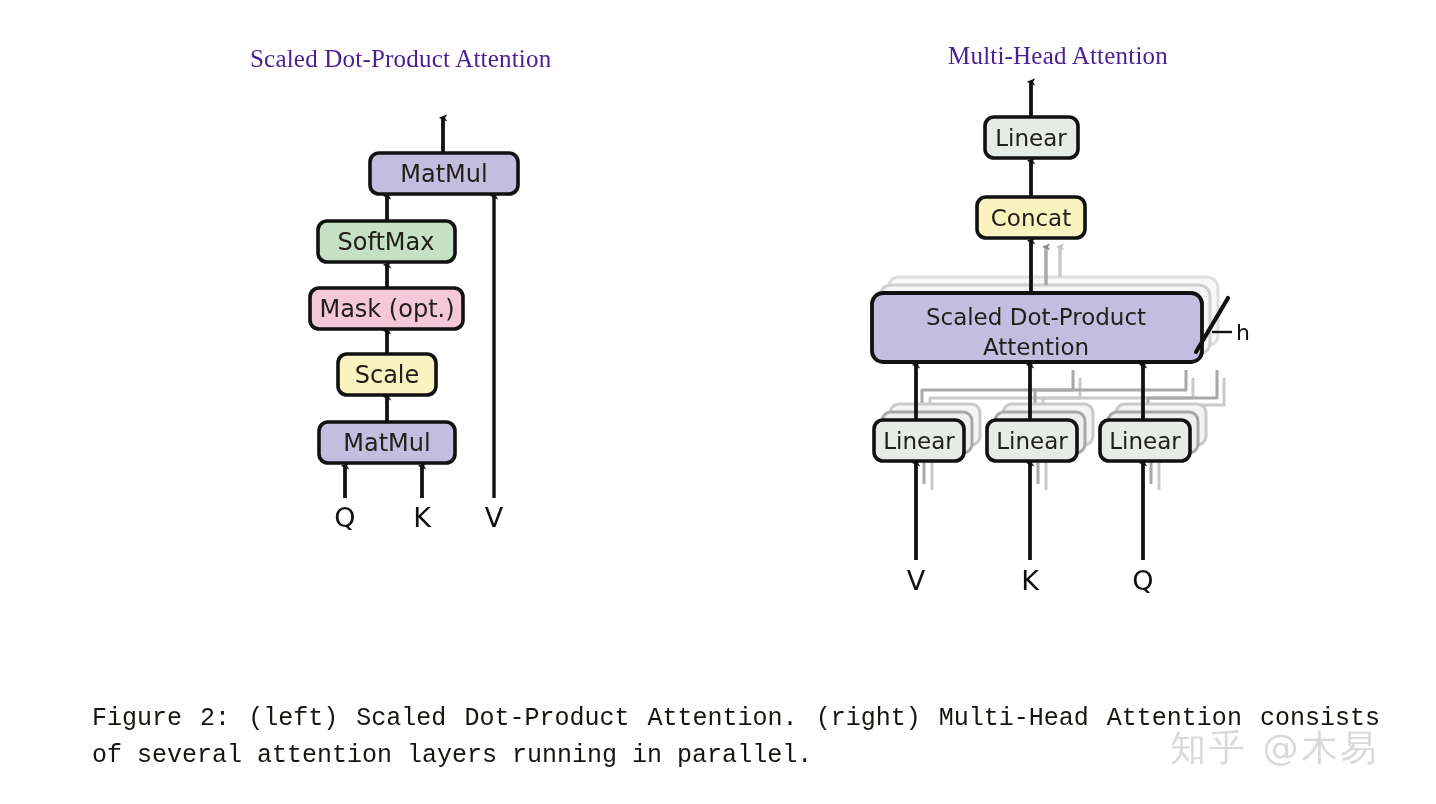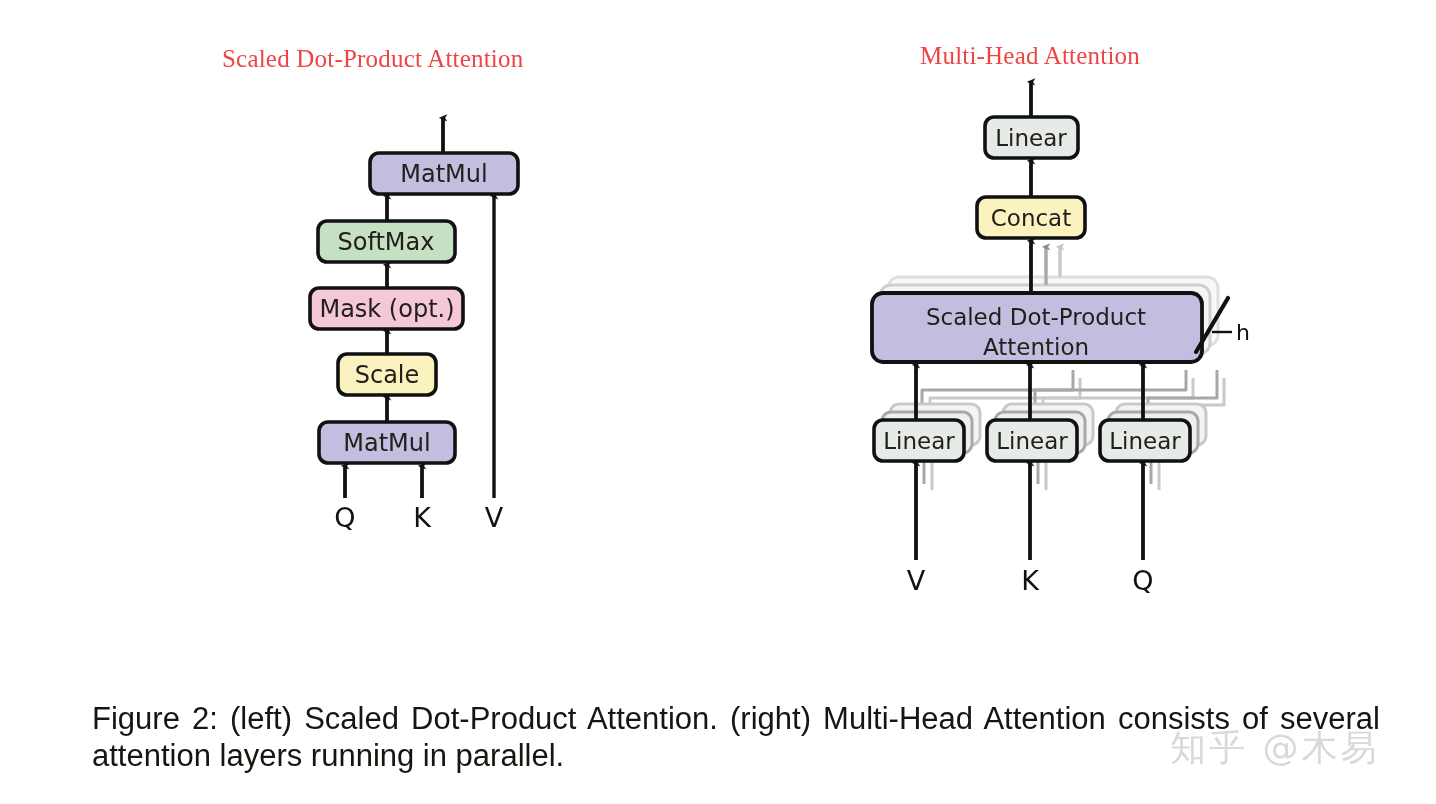--- a/index.html
+++ b/index.html
@@ -12,23 +12,24 @@
     width: 1436px;
     height: 804px;
     background: #ffffff;
     overflow: hidden;
     font-family: "Liberation Sans", sans-serif;
   }
   .fig-title {
     position: absolute;
     font-family: "Liberation Serif", serif;
     font-size: 25px;
-    color: #ef4444;
+    color: #4c1d95;
     white-space: nowrap;
     letter-spacing: 0.2px;
+    margin-left: 28px;
   }
   #title-left  { left: 222px; top: 45px; }
   #title-right { left: 920px; top: 42px; }
 
   .svg-layer {
     position: absolute;
     left: 0;
     top: 0;
     width: 1436px;
     height: 804px;
@@ -49,22 +50,22 @@
     font-family: "DejaVu Sans", "Liberation Sans", sans-serif;
     font-size: 22px;
     fill: #111111;
     text-anchor: middle;
   }
   .caption {
     position: absolute;
     left: 92px;
     top: 700px;
     width: 1288px;
-    font-family: Liberation Sans, sans-serif;
-    font-size: 31px;
+    font-family: Liberation Mono, monospace;
+    font-size: 25px;
     line-height: 37px;
     color: #16150f;
     text-align: justify;
   }
   .caption span { white-space: normal; }
   .watermark {
     position: absolute;
     left: 1170px;
     top: 724px;
     font-family: "DejaVu Sans", "Liberation Sans", sans-serif;

